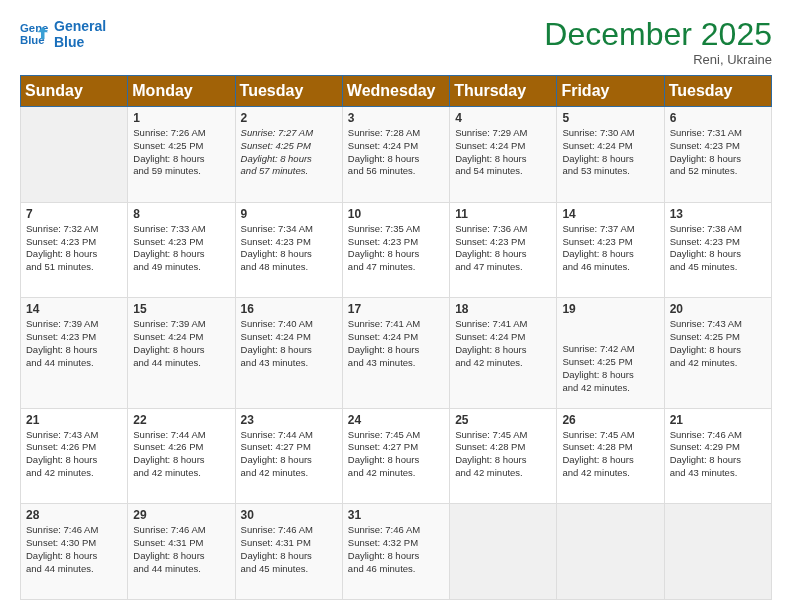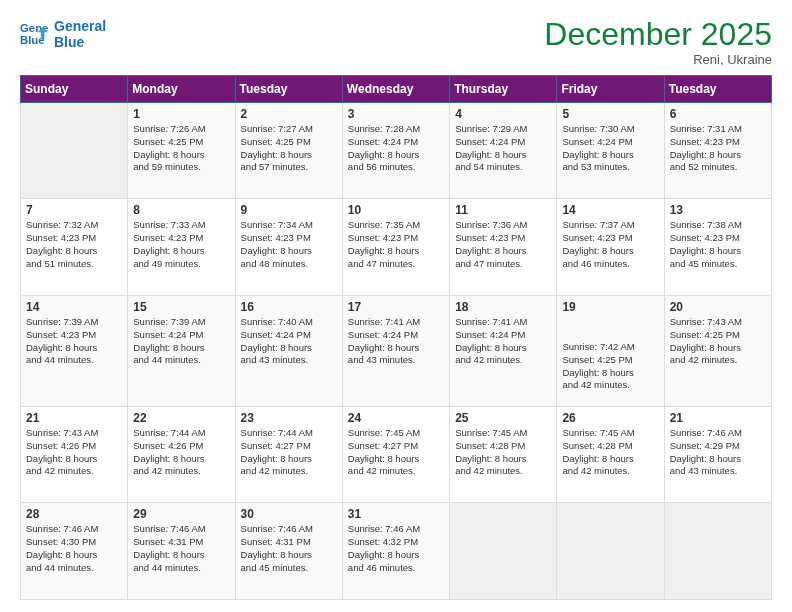--- a/index.html
+++ b/index.html
@@ -47,23 +47,23 @@
       margin-top: 2px;
     }
     .calendar {
       flex: 1;
       border: 1px solid #ccc;
       border-collapse: collapse;
       width: 100%;
       table-layout: fixed;
     }
     .calendar thead tr th {
-      background: #701a75;
+      background: #a16207;
       color: #fff;
-      font-size: 12px;
+      font-size: 16px;
       font-weight: bold;
       padding: 6px 4px;
       text-align: left;
       border: 1px solid #2e6aa0;
     }
     .calendar tbody tr td {
       border: 1px solid #ddd;
       vertical-align: top;
       padding: 4px 5px 4px 5px;
       font-size: 10px;
@@ -131,21 +131,21 @@
           <td class="empty-cell"></td>
           <td>
             <span class="day-number">1</span>
             <div class="cell-text" style="white-space: pre-line;">Sunrise: 7:26 AM
 Sunset: 4:25 PM
 Daylight: 8 hours
 and 59 minutes.</div>
           </td>
           <td>
             <span class="day-number">2</span>
-            <div class="cell-text" style="white-space: pre-line;">Sunrise: 7:27 AM
+            <div class="cell-text" style="white-space: pre-line; font-style: italic;">Sunrise: 7:27 AM
 Sunset: 4:25 PM
 Daylight: 8 hours
 and 57 minutes.</div>
           </td>
           <td>
             <span class="day-number">3</span>
             <div class="cell-text" style="white-space: pre-line;">Sunrise: 7:28 AM
 Sunset: 4:24 PM
 Daylight: 8 hours
 and 56 minutes.</div>

